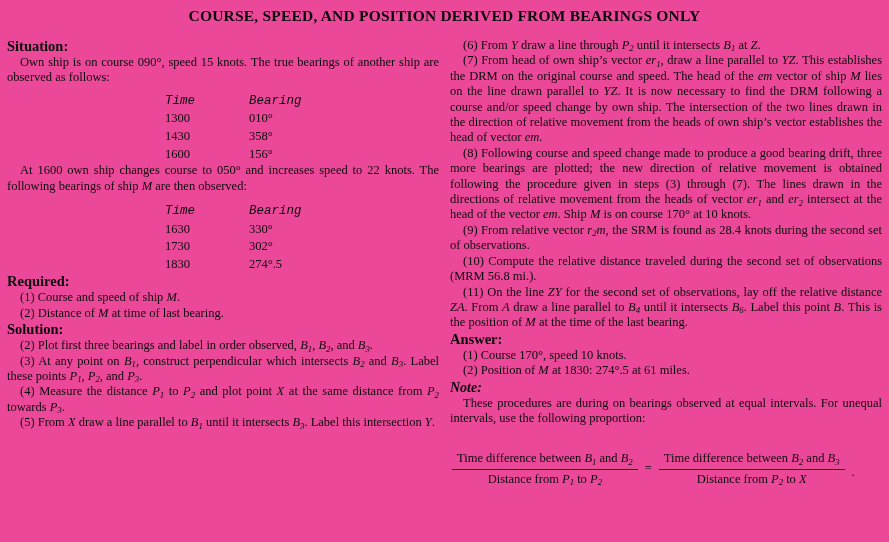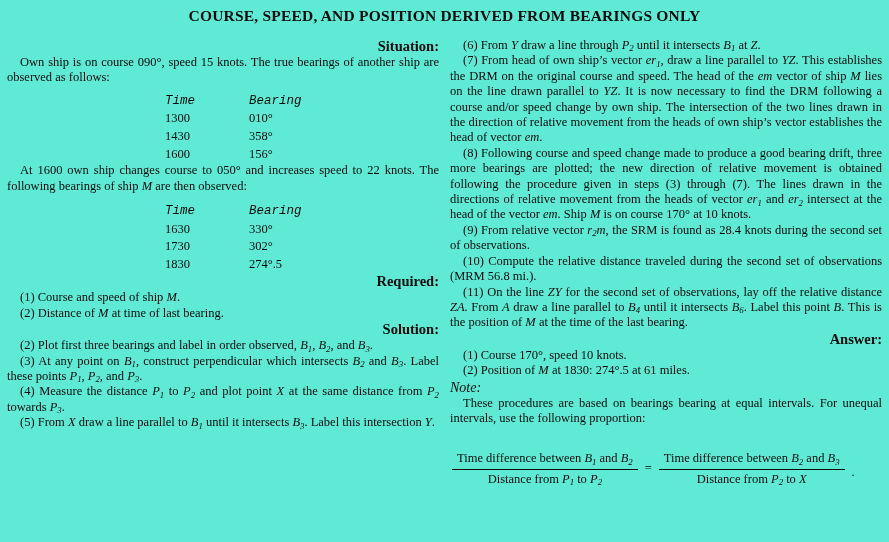--- a/index.html
+++ b/index.html
@@ -4,21 +4,21 @@
 <style>
   html, body {
     margin: 0; padding: 0;
     background: #ffffff;
     font-family: "Liberation Serif", "DejaVu Serif", serif;
     color: #0c0c0c;
   }
   .page {
     position: relative;
     width: 889px; height: 542px;
-    background: #5eead4;
+    background: #ec4899;
     box-sizing: border-box;
     padding: 7px 7px 14px 7px;
     overflow: hidden;
   }
   .title {
     margin: 0 0 13px 0;
     text-align: center;
     font-size: 15.5px;
     font-weight: bold;
     letter-spacing: 0.2px;
@@ -31,27 +31,27 @@
     width: 432px;
     font-size: 12.5px;
     line-height: 15.4px;
     text-align: justify;
   }
   h2.hd {
     margin: 0;
     font-size: 14.5px;
     line-height: 17px;
     font-weight: bold;
-    text-align: right;
+    text-align: left;
   }
   h2.hd-note {
     margin: 0;
     font-size: 14px;
     line-height: 17px;
-    font-weight: normal;
+    font-weight: bold;
     font-style: italic;
     text-align: left;
   }
   p.para { margin: 0; text-indent: 13px; }
   sub {
     font-size: 0.7em;
     line-height: 0;
     vertical-align: baseline;
     position: relative;
     top: 0.28em;
@@ -159,21 +159,21 @@
       <p class="para">(8) Following course and speed change made to produce a good bearing drift, three more bearings are plotted; the new direction of relative movement is obtained following the procedure given in steps (3) through (7). The lines drawn in the directions of relative movement from the heads of vector <i>er</i><i><sub>1</sub></i> and <i>er</i><i><sub>2</sub></i> intersect at the head of the vector <i>em</i>. Ship <i>M</i> is on course 170° at 10 knots.</p>
       <p class="para">(9) From relative vector <i>r</i><i><sub>2</sub></i><i>m</i>, the SRM is found as 28.4 knots during the second set of observations.</p>
       <p class="para">(10) Compute the relative distance traveled during the second set of observations (MRM 56.8 mi.).</p>
       <p class="para">(11) On the line <i>ZY</i> for the second set of observations, lay off the relative distance <i>ZA</i>. From <i>A</i> draw a line parallel to <i>B</i><i><sub>4</sub></i> until it intersects <i>B</i><i><sub>6</sub></i>. Label this point <i>B</i>. This is the position of <i>M</i> at the time of the last bearing.</p>
 
       <h2 class="hd mt-answer">Answer:</h2>
       <p class="para">(1) Course 170°, speed 10 knots.</p>
       <p class="para">(2) Position of <i>M</i> at 1830: 274°.5 at 61 miles.</p>
 
       <h2 class="hd-note mt-note">Note:</h2>
-      <p class="para">These procedures are based on bearings bearing at equal intervals. For unequal intervals, use the following proportion:</p>
+      <p class="para">These procedures are during on bearings observed at equal intervals. For unequal intervals, use the following proportion:</p>
 
       <div class="equation">
         <div class="frac">
           <div class="num">Time difference between <i>B</i><i><sub>1</sub></i> and <i>B</i><i><sub>2</sub></i></div>
           <div class="den">Distance from <i>P</i><i><sub>1</sub></i> to <i>P</i><i><sub>2</sub></i></div>
         </div>
         <div class="eq-sign">=</div>
         <div class="frac">
           <div class="num">Time difference between <i>B</i><i><sub>2</sub></i> and <i>B</i><i><sub>3</sub></i></div>
           <div class="den">Distance from <i>P</i><i><sub>2</sub></i> to <i>X</i></div>

